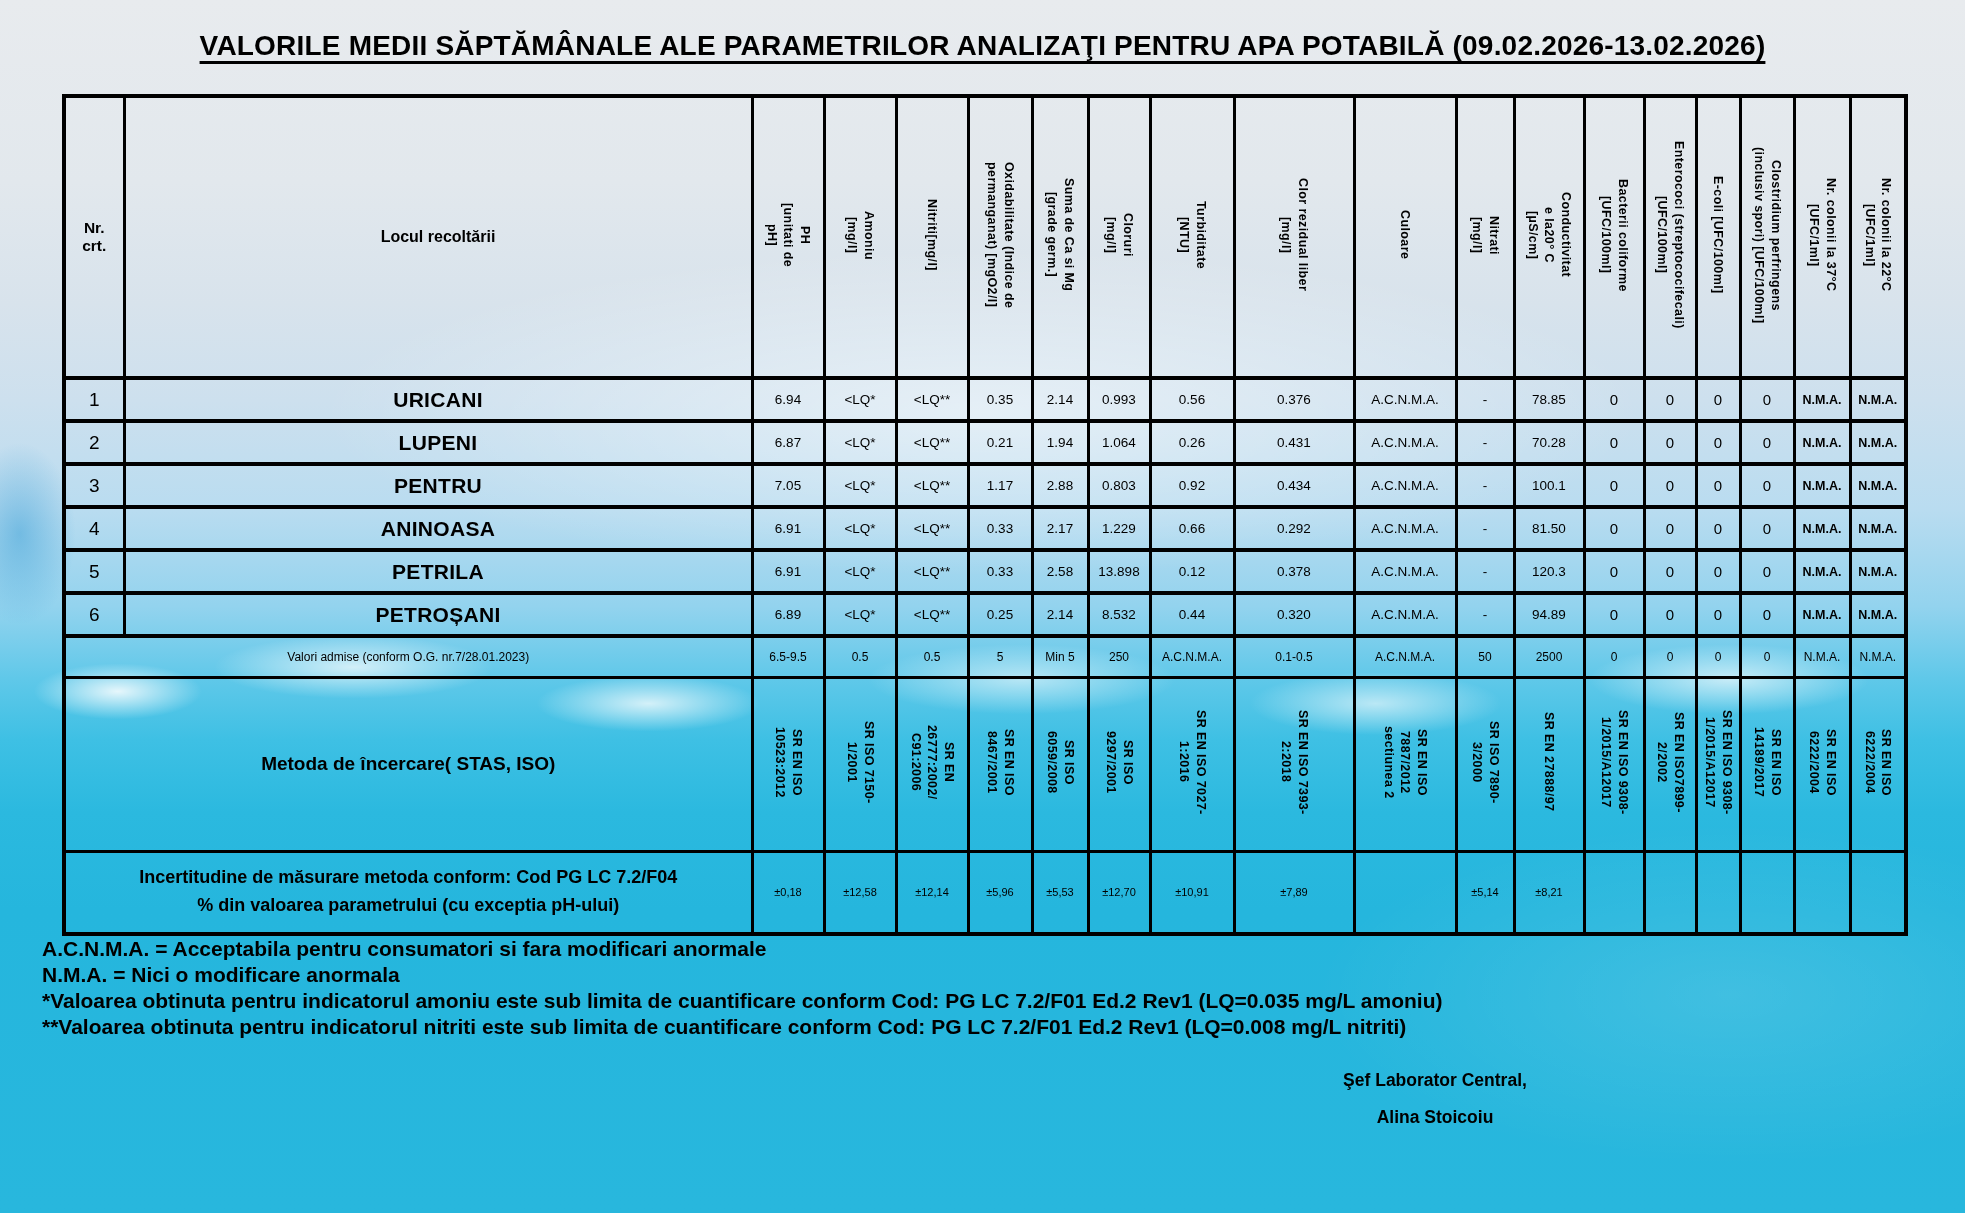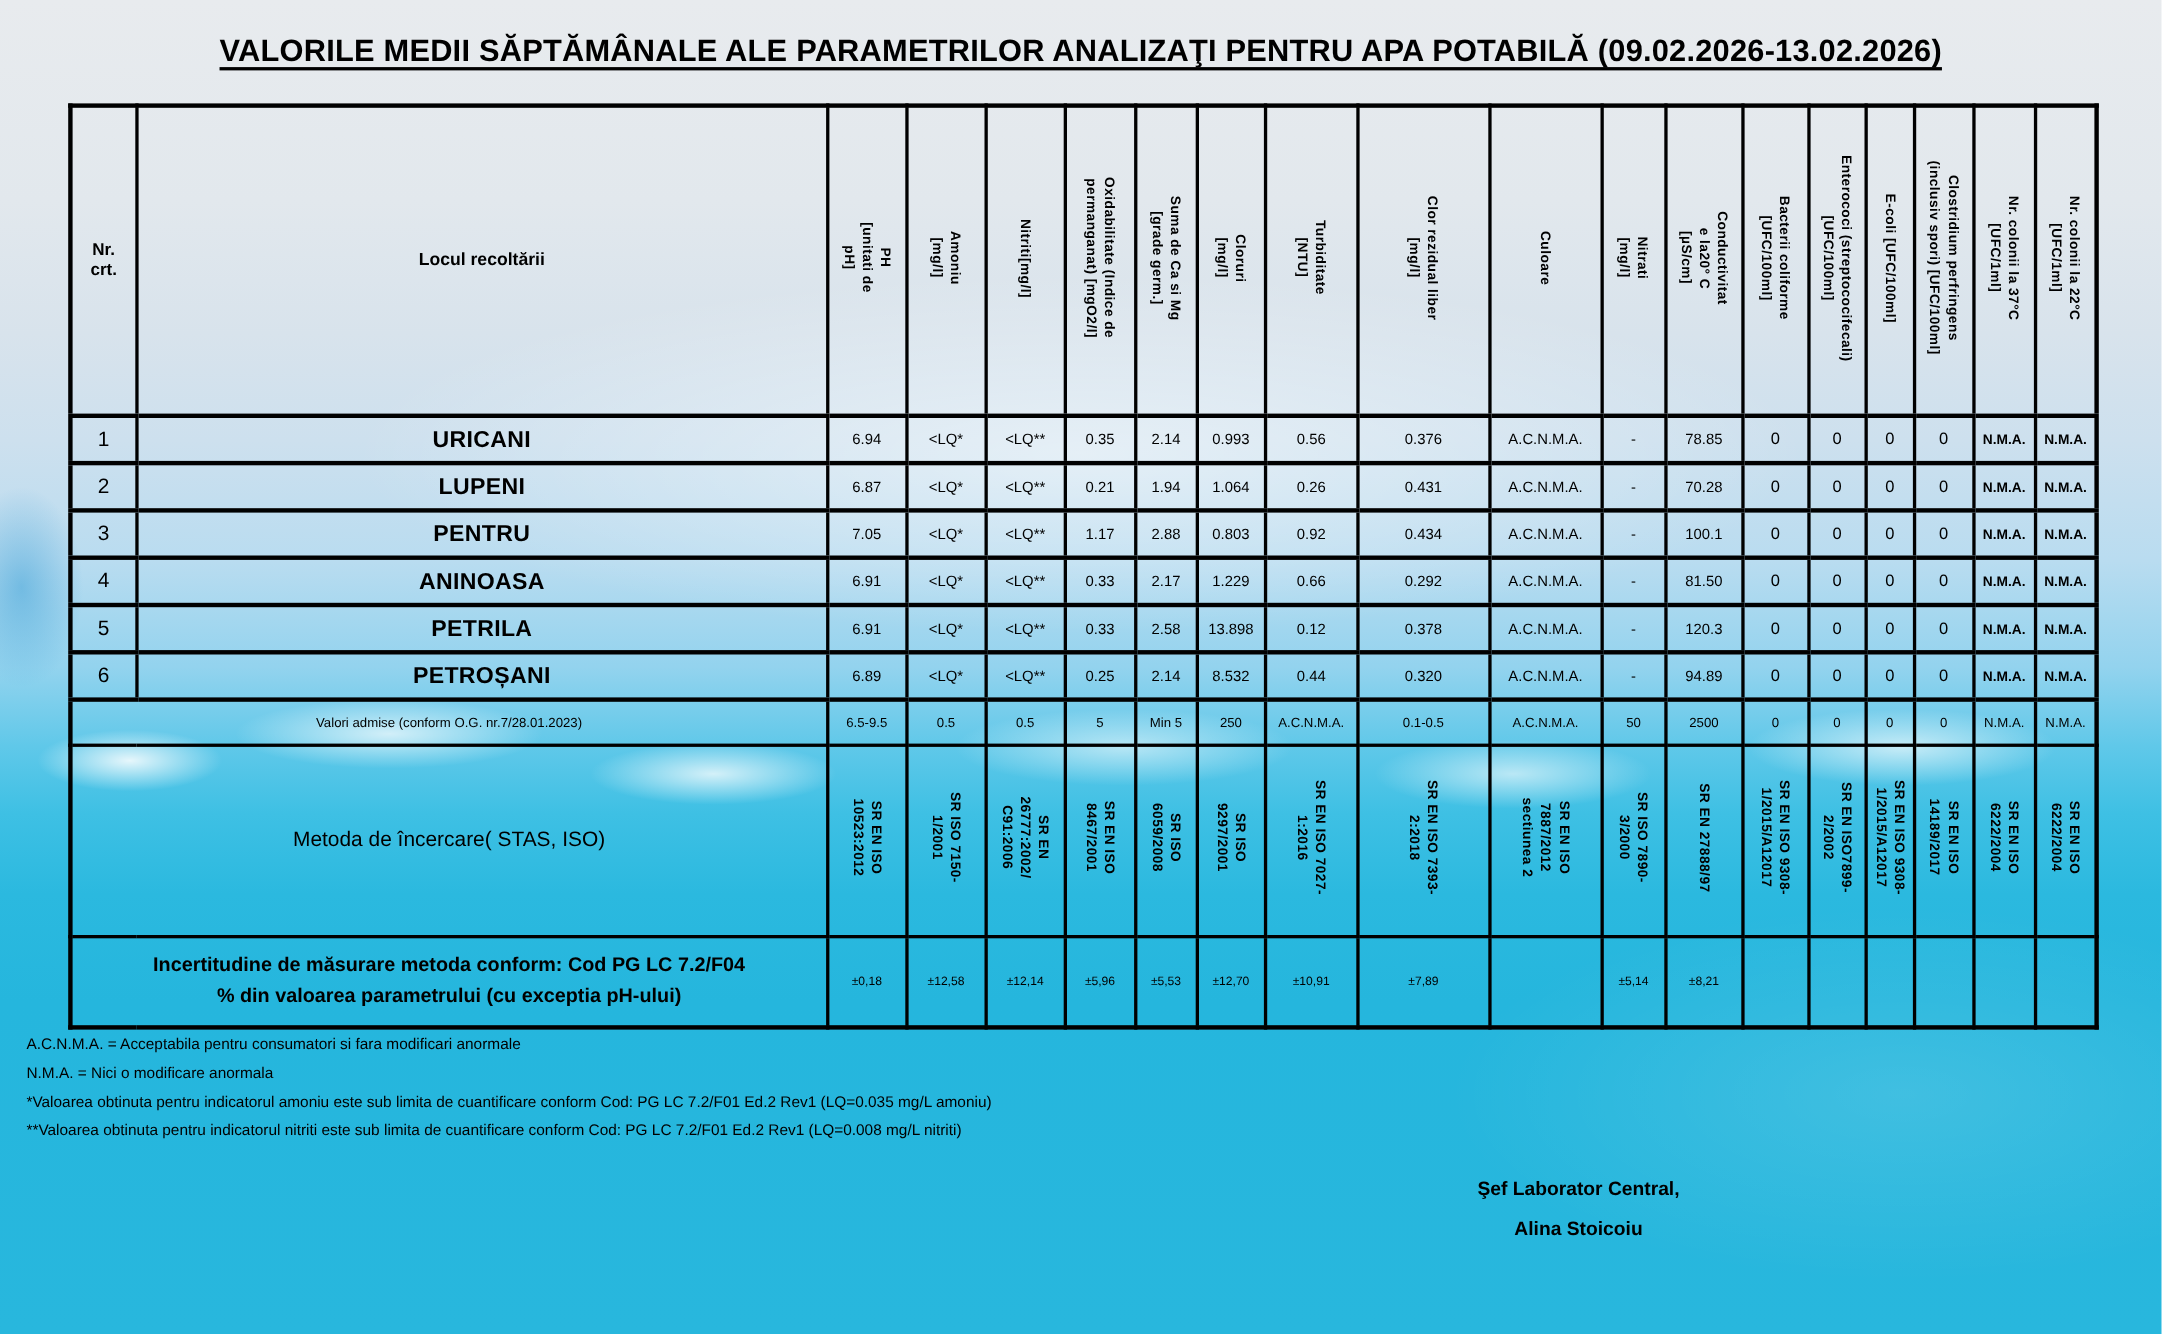--- a/index.html
+++ b/index.html
@@ -43,24 +43,24 @@
   }
   th.nrh{font-weight:bold;font-size:15.5px;}
   th.loch{font-weight:bold;font-size:16px;}
   td.nrcell{font-size:19px;font-weight:normal;}
   td.loccell{font-weight:bold;font-size:21px;letter-spacing:.3px;}
   td.val{font-size:13.5px;}
   td.val.c11,td.val.c12,td.val.c13,td.val.c14{font-size:15px;}
   td.val.c15,td.val.c16{font-weight:bold;font-size:12.5px;}
   td.limlabel{font-weight:bold;font-size:19px;}
   tr.limits td{font-weight:normal;font-size:12px;}
-  td.methlabel{font-weight:normal;font-size:19px;}
+  td.methlabel{font-weight:bold;font-size:19px;}
   td.unclabel{font-weight:bold;font-size:18px;line-height:1.55;}
   tr.uncert td.uval{font-size:11px;font-weight:normal;}
-  .notes{position:absolute;left:24px;top:936px;font-weight:normal;font-size:14px;line-height:26px;}
+  .notes{position:absolute;left:42px;top:936px;font-weight:bold;font-size:21px;line-height:26px;}
   .notes div{white-space:nowrap;}
   .sig{position:absolute;text-align:center;font-weight:bold;font-size:17.5px;line-height:37px;}
   .sig.left{left:255px;width:400px;top:1062px;}
   .sig.right{left:1235px;width:400px;top:1062px;}
 </style>
 </head>
 <body>
 
 <div class="title">VALORILE MEDII SĂPTĂMÂNALE ALE PARAMETRILOR ANALIZAŢI PENTRU APA POTABILĂ (09.02.2026-13.02.2026)</div>
 

